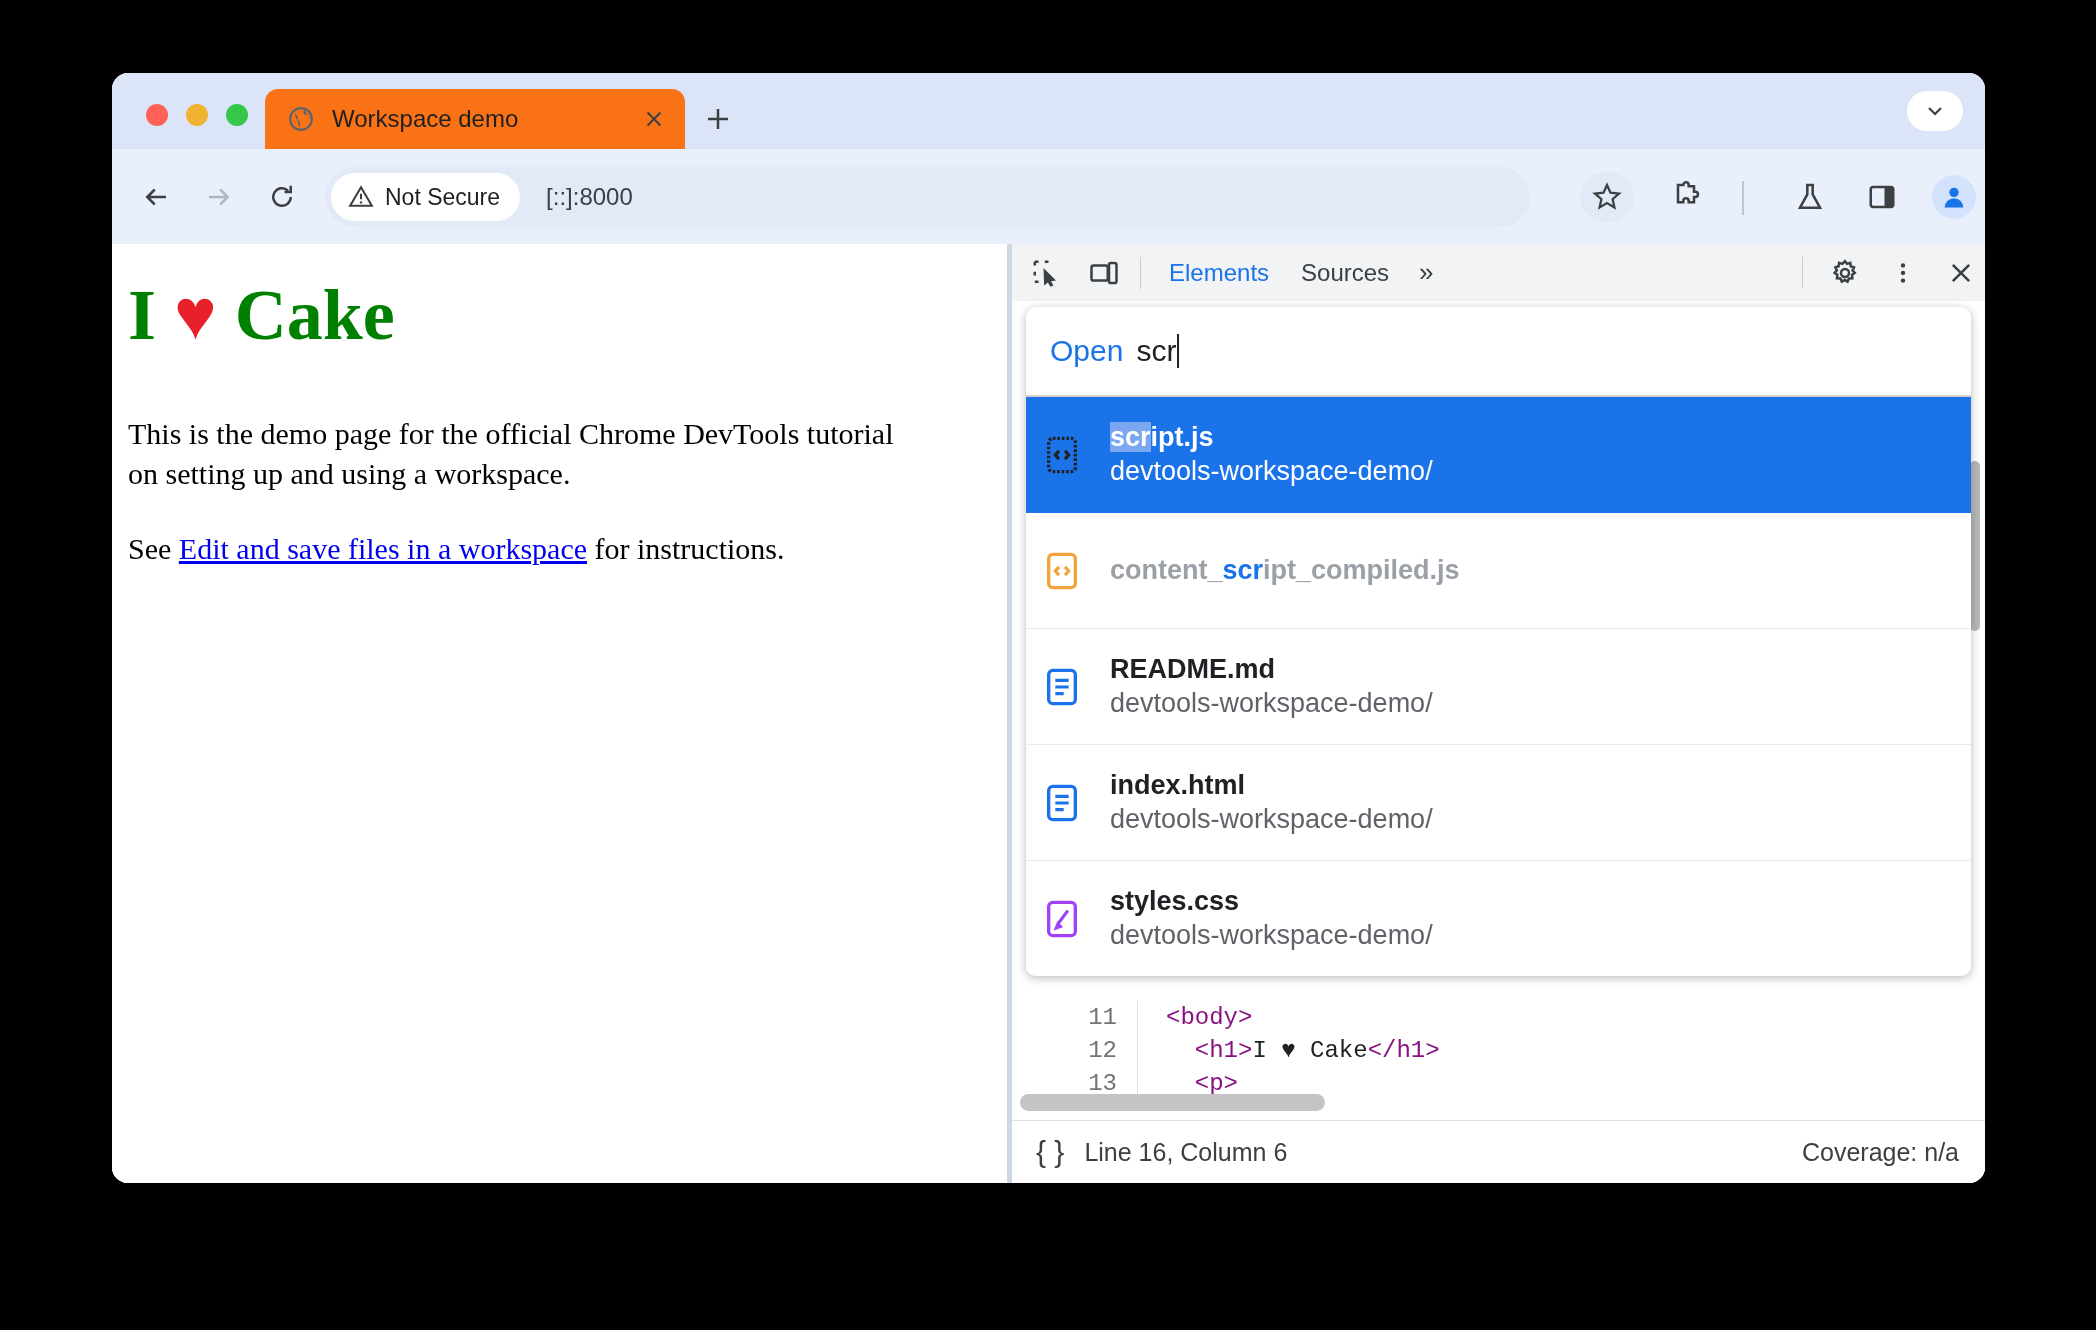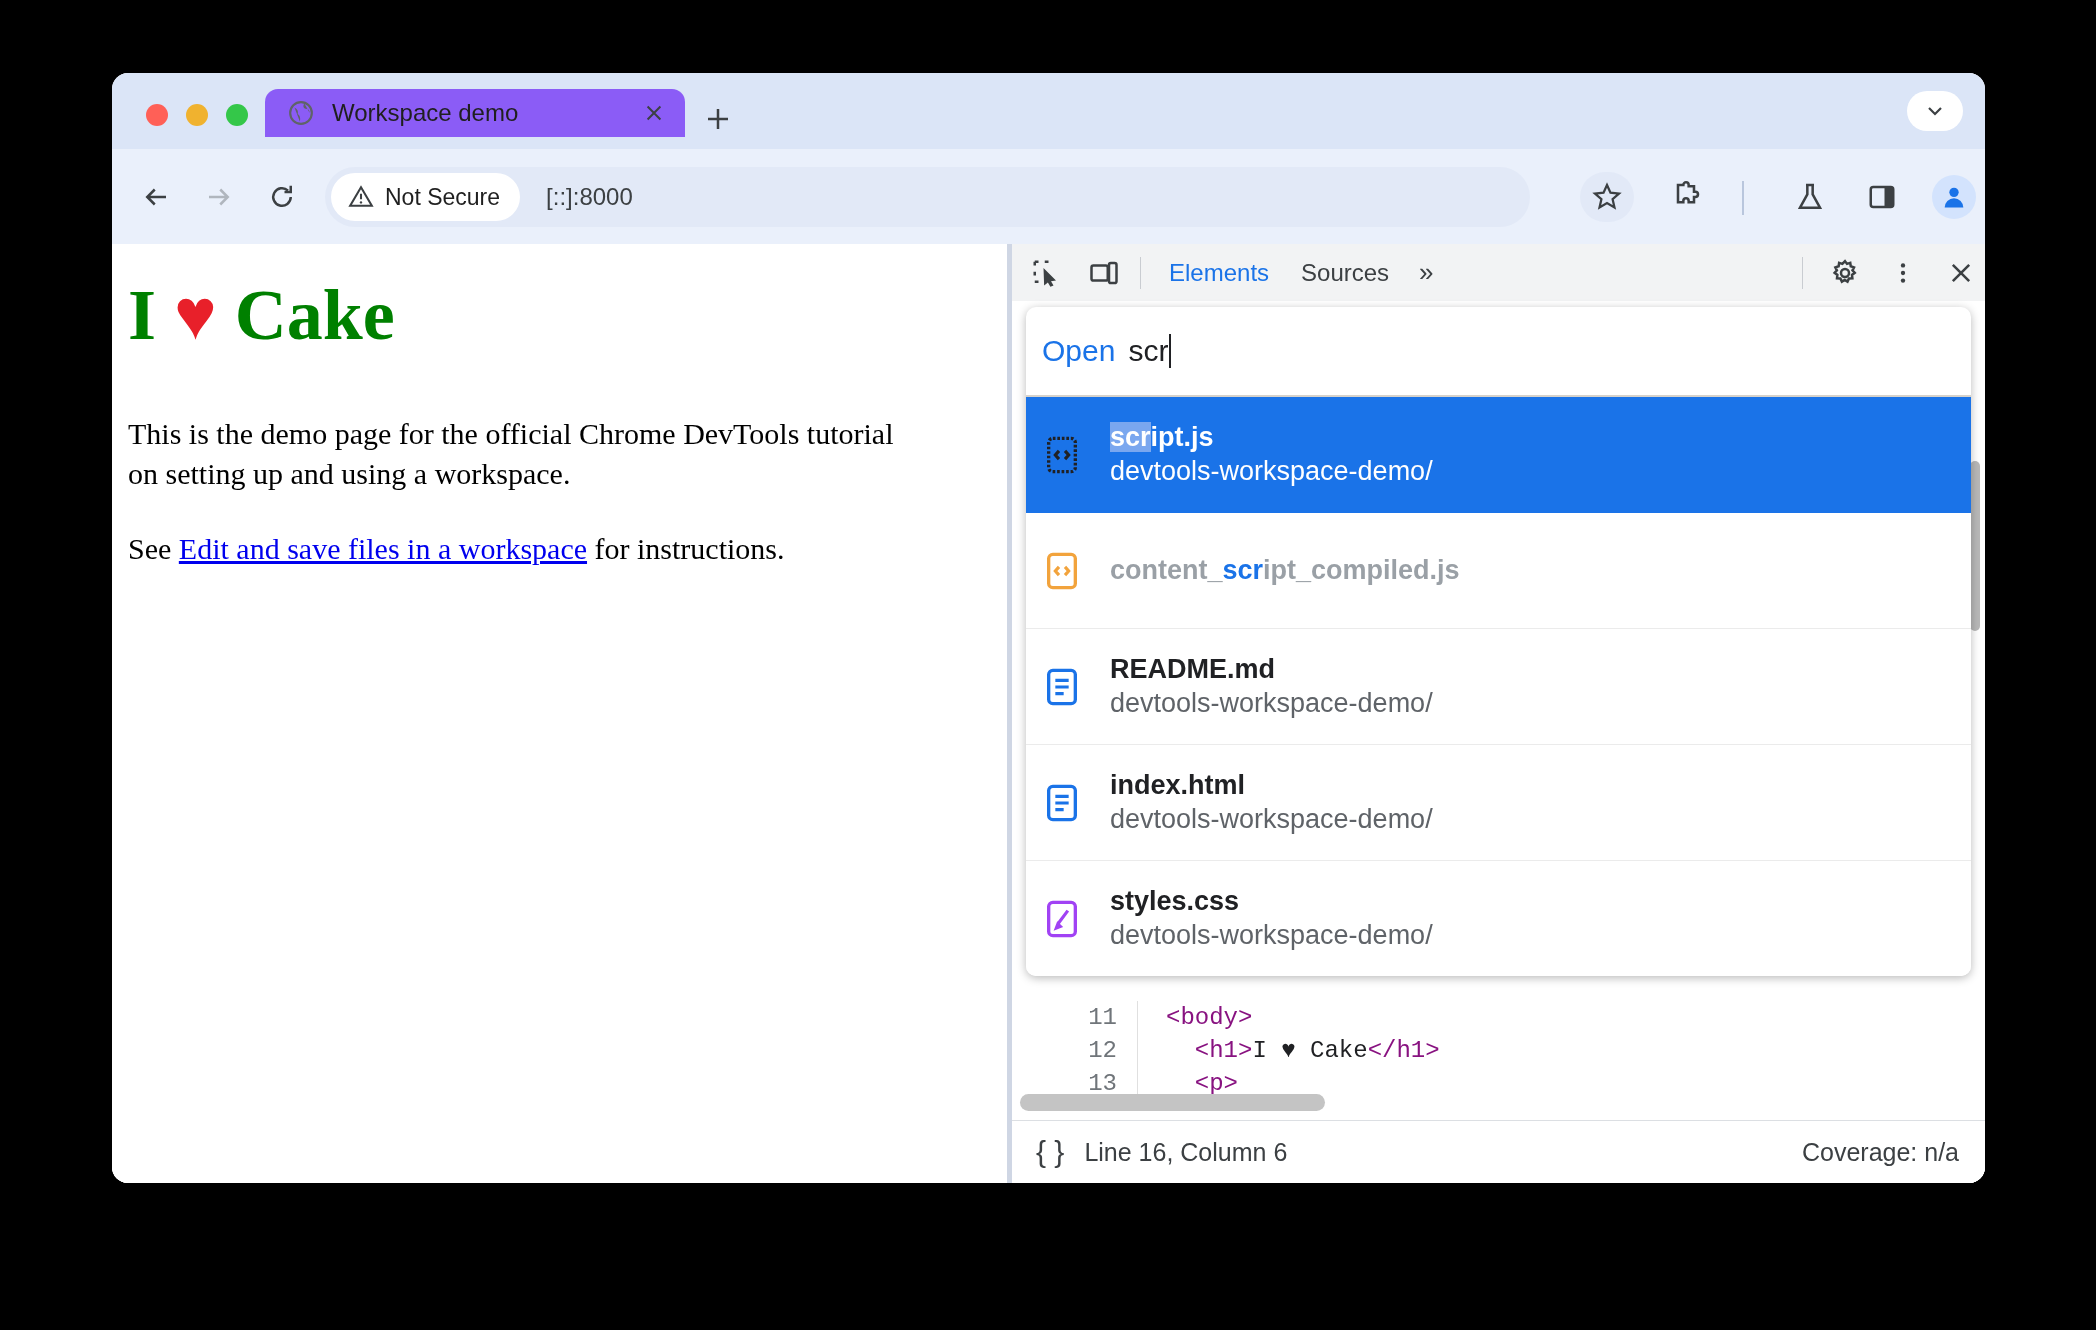--- a/index.html
+++ b/index.html
@@ -31,22 +31,22 @@
     position: absolute; top: 31px;
     width: 22px; height: 22px; border-radius: 50%;
   }
   .traffic.red    { left: 34px;  background: #ff6057; }
   .traffic.yellow { left: 74px;  background: #f0b22f; }
   .traffic.green  { left: 114px; background: #34c749; }
 
   #tab {
     position: absolute;
     left: 153px; top: 16px;
-    width: 420px; height: 48px;
-    background: #8b5cf6;
+    width: 420px; height: 60px;
+    background: #f97316;
     border-radius: 13px 13px 0 0;
     display: flex; align-items: center;
   }
   #tab-favicon {
     margin-left: 23px; width: 26px; height: 26px;
     flex: 0 0 auto;
   }
   #tab-title {
     margin-left: 18px;
     font-size: 24px; color: #1f1f1f;
@@ -271,21 +271,21 @@
     width: 945px;
     background: #ffffff;
     border-radius: 10px;
     box-shadow: 0 2px 10px rgba(0,0,0,0.28);
     overflow: hidden;
     z-index: 20;
   }
   #palette-input-row {
     height: 88px;
     display: flex; align-items: center;
-    padding-left: 16px;
+    padding-left: 24px;
     border-bottom: 2px solid #d6d2cb;
   }
   #palette-prefix {
     font-size: 30px; color: #1a73e8; flex: 0 0 auto;
   }
   #palette-query {
     margin-left: 13px; font-size: 30px; color: #202124;
     flex: 0 0 auto;
   }
   #palette-caret {

